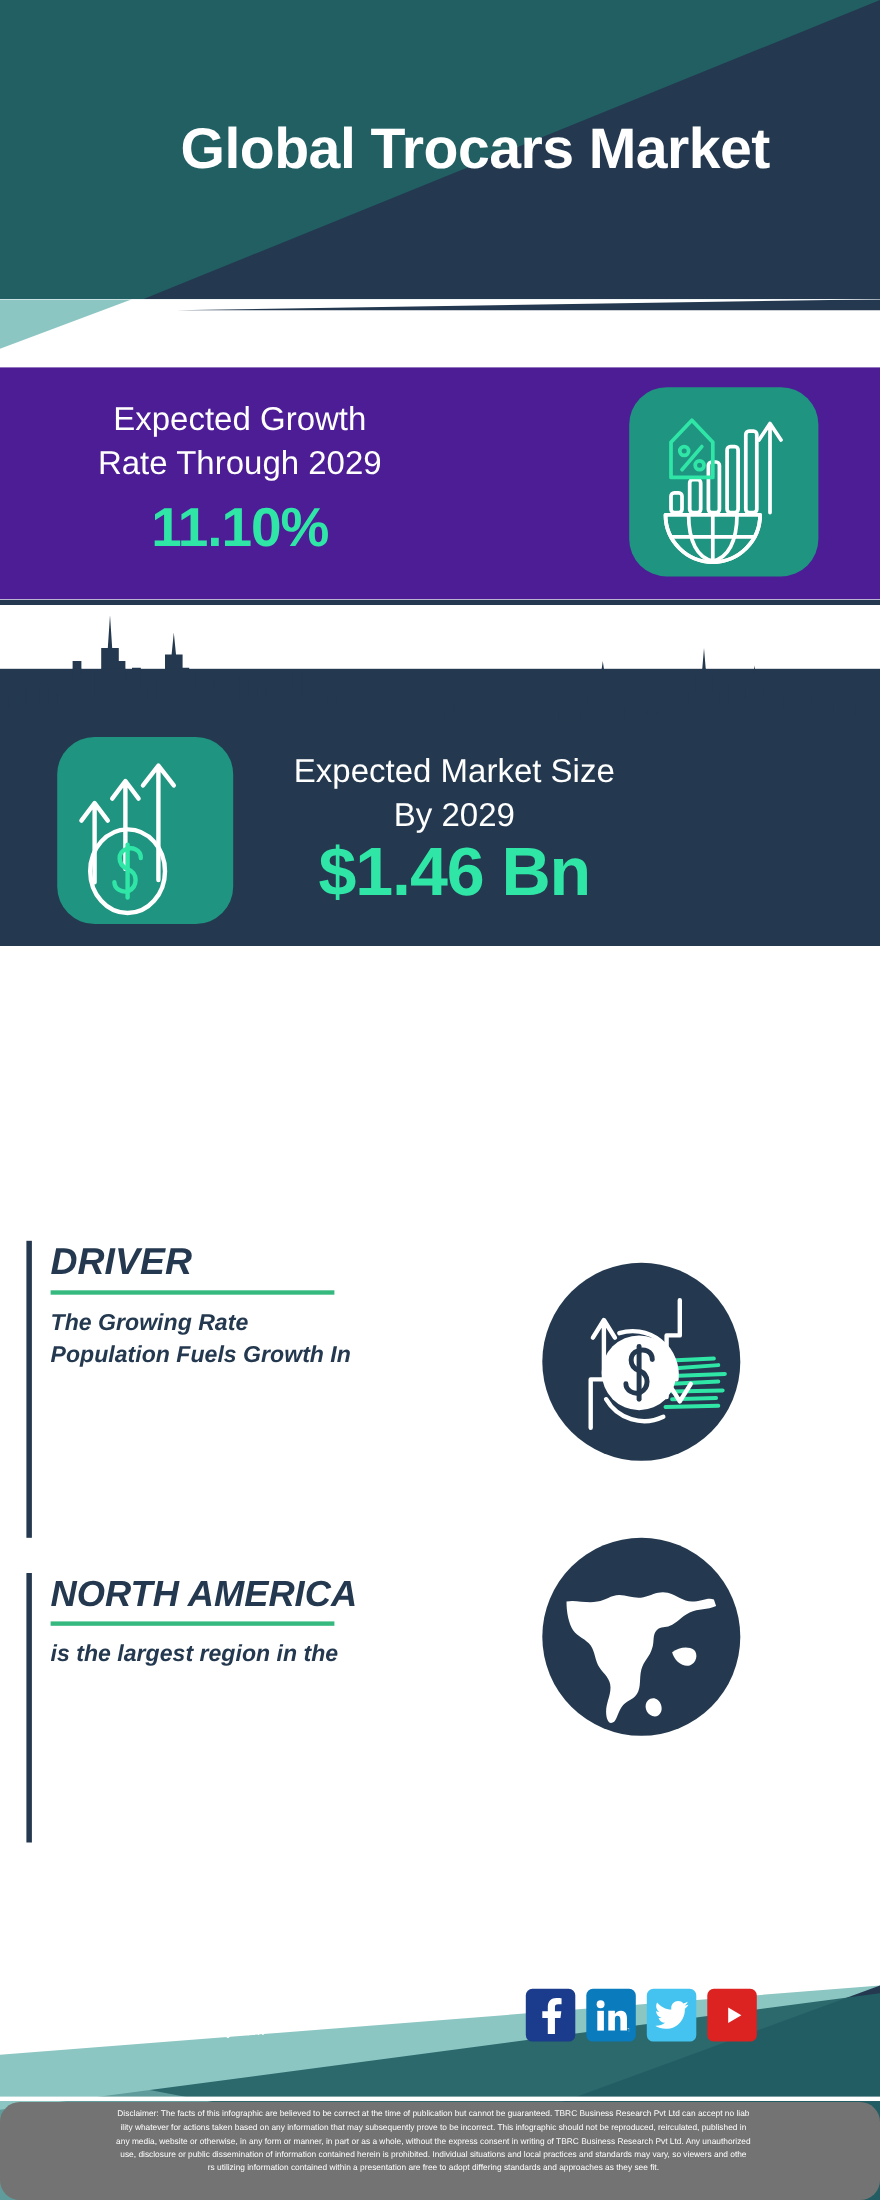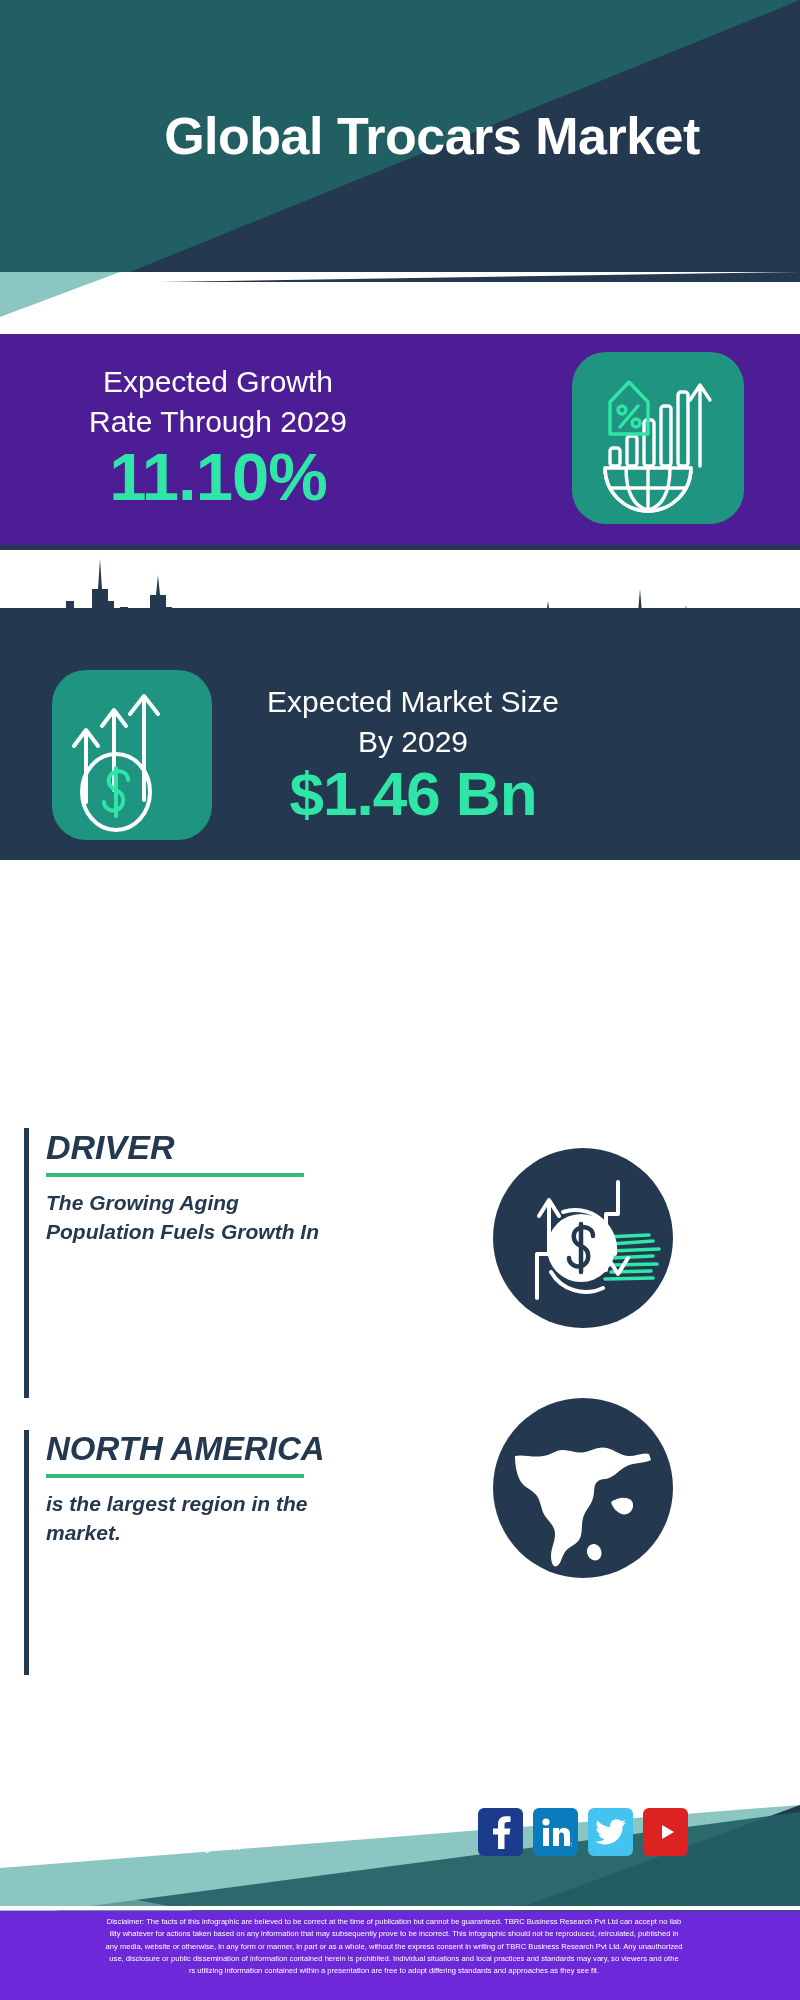--- a/index.html
+++ b/index.html
@@ -37,22 +37,22 @@
   .growth {
     position:absolute; top:334px; left:0; width:800px; height:211px;
     background:#4c1d95;
   }
   .growth-label {
     position:absolute; left:38px; top:28px; width:360px;
     text-align:center; color:#ffffff; font-size:30px; line-height:1.33;
     font-weight:normal;
   }
   .growth-value {
-    position:absolute; left:38px; top:104px; width:360px;
-    text-align:center; color:#2fe6a7; font-size:67px; font-weight:bold;
+    position:absolute; left:38px; top:116px; width:360px;
+    text-align:center; color:#2fe6a7; font-size:50px; font-weight:bold;
     letter-spacing:-1px;
   }
   .growth-icon-box {
     position:absolute; right:56px; top:18px;
     width:172px; height:172px; border-radius:34px;
     background:#1f9480;
   }
 
   
   .skyline-wrap {
@@ -135,23 +135,24 @@
   .social-row {
     position:absolute; left:478px; top:1808px; z-index:5;
     display:flex; gap:10px;
   }
   .social {
     width:45px; height:48px; border-radius:6px;
     display:flex; align-items:center; justify-content:center;
   }
   .disclaimer {
     position:absolute; left:0; top:1911px; width:800px; height:89px;
-    background:#6d28d9; color:#ffffff; z-index:6;
+    background:#737373; color:#ffffff; z-index:6;
     font-size:7.6px; line-height:1.62; text-align:center;
     padding:5px 20px 0 8px;
+    border-radius:18px;
   }
   .disclaimer .line { display:block; }
   .disclaimer-topline {
     position:absolute; left:0; top:1906px; width:800px; height:4px;
     background:#ffffff; z-index:7;
   }
 </style>
 </head>
 <body>
 
@@ -292,21 +293,21 @@
 </div>
 
 <div class="body-white"></div>
 
 <div class="block" id="driver-block">
   <div class="rule"></div>
   <div class="block-inner">
     <div class="block-title">DRIVER</div>
     <div class="block-underline"></div>
     <div class="block-text">
-      <div>The Growing Aging</div>
+      <div>The Growing Rate</div>
       <div>Population Fuels Growth In</div>
     </div>
   </div>
 </div>
 
 <div class="circle-icon" id="driver-circle">
   <svg width="180" height="180" viewBox="0 0 180 180">
     <g fill="none" stroke="#2fe6a7" stroke-width="3.6" stroke-linecap="round">
       <path d="M118 96 L160 93"></path>
         <path d="M118 103 L166 101"></path>
@@ -331,21 +332,20 @@
   </svg>
 </div>
 
 <div class="block" id="region-block">
   <div class="rule"></div>
   <div class="block-inner">
     <div class="block-title">NORTH AMERICA</div>
     <div class="block-underline"></div>
     <div class="block-text">
       <div>is the largest region in the</div>
-      <div>market.</div>
     </div>
   </div>
 </div>
 
 <div class="circle-icon" id="region-circle">
   <svg width="180" height="180" viewBox="0 0 180 180">
     <path fill="#ffffff" d="
       M22,58 C30,56 40,60 50,58 C58,57 62,52 70,52 C78,52 84,56 92,54
       C100,52 106,48 114,50 C122,52 128,58 136,58 C144,58 150,54 156,56
       L158,62 C150,66 142,64 134,68 C126,72 122,78 116,80

